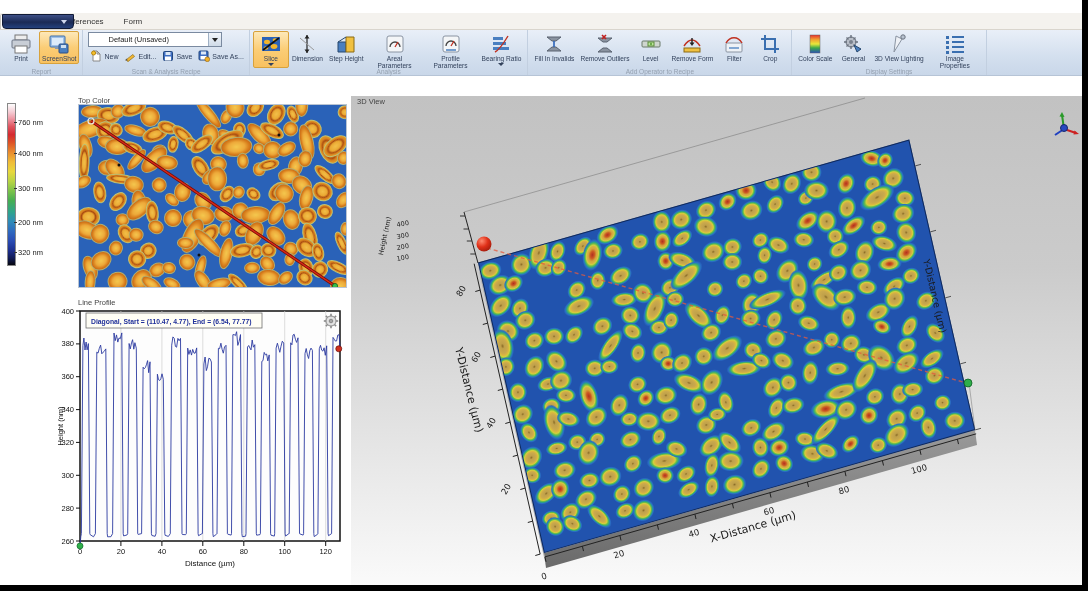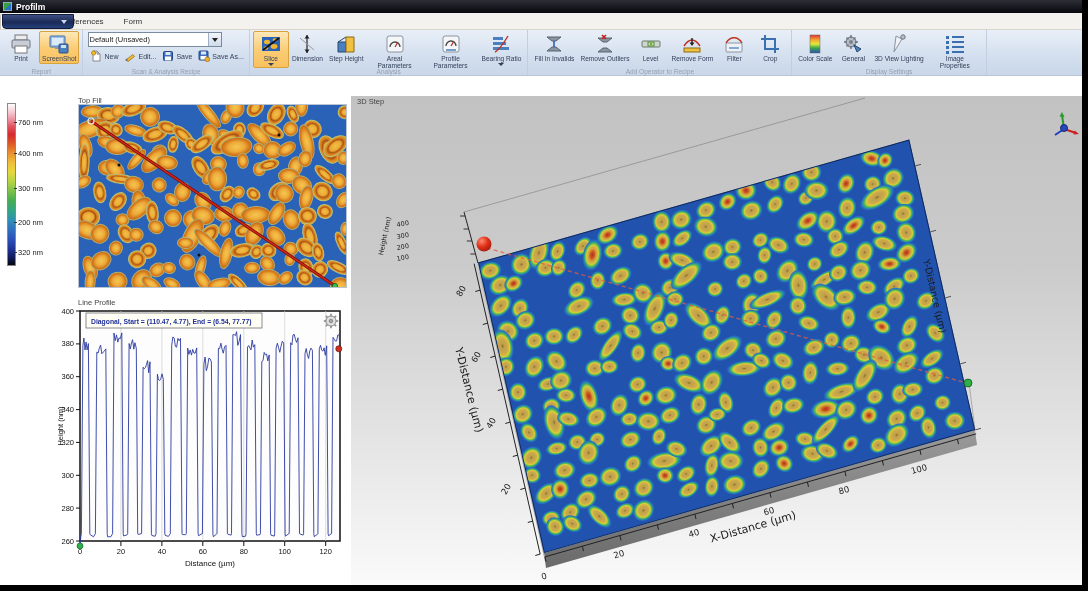--- a/index.html
+++ b/index.html
@@ -25,21 +25,21 @@
   .rgrouplabel{position:absolute;bottom:0;left:0;right:0;text-align:center;font-size:6.5px;color:#94a0b0;white-space:nowrap;}
   .rbtnrow{display:flex;align-items:flex-start;height:37px;}
   .rbtn{display:flex;flex-direction:column;align-items:center;justify-content:flex-start;min-width:30px;max-width:50px;
     padding:1px 2px;border:1px solid transparent;border-radius:2px;cursor:default;}
   .rbtn.selected{background:linear-gradient(#fde8b8,#fbcd76 50%,#f8c160);border-color:#d8a23c;}
   .icon24{width:22px;height:22px;}
   .rbtnlabel{font-size:6.6px;line-height:1.12;color:#33425c;text-align:center;white-space:pre-line;}
   .ddtri{width:0;height:0;border-left:3px solid transparent;border-right:3px solid transparent;border-top:3.5px solid #33425c;margin-top:1px;}
   .g2col{display:flex;flex-direction:column;height:37px;}
   .combo{display:flex;align-items:center;width:132px;height:13px;background:#fff;border:1px solid #7a8aa0;margin:1px 0 2px 2px;font-size:7.5px;color:#222;}
-  .combo span.val{flex:1;padding-left:0;}
+  .combo span.val{flex:1;padding-left:19px;}
   .combo .arrowbox{width:12px;height:100%;background:linear-gradient(#f2f6fb,#cfdbe8);border-left:1px solid #9fb0c4;display:flex;align-items:center;justify-content:center;}
   .combo .arrowbox i{width:0;height:0;border-left:3px solid transparent;border-right:3px solid transparent;border-top:4px solid #222;}
   .smallrow{display:flex;gap:2px;margin-left:2px;}
   .sbtn{display:flex;align-items:center;gap:2px;font-size:7px;color:#33425c;padding:1px 2px;border-radius:2px;}
   .icon12{width:12px;height:12px;}
   .logo{position:absolute;right:8px;top:4px;text-align:right;}
   .logotext{font-size:23px;font-weight:bold;font-style:italic;color:#2f6fb4;letter-spacing:-1px;}
   .logodash{display:block;height:3px;width:128px;margin-left:42px;margin-top:0px;
     background:repeating-linear-gradient(90deg,#b83226 0 4px,transparent 4px 7px);}
   
@@ -74,24 +74,20 @@
     transform:matrix(0.9375,-0.2675,0.19412,0.85412,127,166.6);transform-origin:0 0;}
   .pillar{position:absolute;border-radius:50%;}
   .t3d{position:absolute;color:#1a1a1a;white-space:nowrap;font-family:"DejaVu Sans",sans-serif;}
   .gizmo{position:absolute;left:698px;top:12px;}
 </style>
 </head>
 <body>
 
 <div class="window">
 
-  <div class="titlebar">
-    <span class="appicon"></span>
-    <span class="apptitle">Profilm</span>
-  </div>
 
   <div class="menurow">
     <div class="appbtn">
         <span class="dna"></span>
       </div>
     <div class="mtab active">Analyze</div>
     <div class="mtab">Preferences</div>
     <div class="mtab">Form</div>
   </div>
 
@@ -334,21 +330,21 @@
 
 
   <div class="content">
     <div class="cbar"></div>
     <span class="cslabel" style="top:22px">760 nm</span>
     <span class="cslabel" style="top:53px">400 nm</span>
     <span class="cslabel" style="top:88px">300 nm</span>
     <span class="cslabel" style="top:122px">200 nm</span>
     <span class="cslabel" style="top:152px">320 nm</span>
 
-    <div class="paneltitle tvtitle">Top Fill</div>
+    <div class="paneltitle tvtitle">Top Color</div>
     <div class="topview" id="topview">
         <div class="blob" style="left: 1.5px; top: 0.2px; width: 20.8px; height: 11.1px; transform: rotate(178deg); border: 1px solid rgba(150, 235, 200, 0.5); background: radial-gradient(closest-side, rgb(244, 200, 78) 0%, rgb(237, 169, 58) 55%, rgb(216, 127, 29) 82%, rgb(201, 106, 21) 100%);"></div>
         <div class="blob" style="left: 18.1px; top: 1.7px; width: 21.3px; height: 14.5px; transform: rotate(6deg); border: 1px solid rgba(150, 235, 200, 0.5); background: radial-gradient(closest-side, rgb(242, 192, 74) 0%, rgb(234, 168, 50) 50%, rgb(168, 72, 15) 68%, rgb(216, 130, 30) 82%, rgb(224, 154, 42) 100%);"></div>
         <div class="blob" style="left: 31.8px; top: -1.5px; width: 12.3px; height: 12.7px; transform: rotate(50deg); border: 1px solid rgba(150, 235, 200, 0.5); background: radial-gradient(closest-side, rgb(244, 200, 78) 0%, rgb(237, 169, 58) 55%, rgb(216, 127, 29) 82%, rgb(201, 106, 21) 100%);"></div>
         <div class="blob" style="left: 42.4px; top: -3.3px; width: 23.9px; height: 11.6px; transform: rotate(159deg); border: 1px solid rgba(150, 235, 200, 0.5); background: radial-gradient(closest-side, rgb(242, 192, 74) 0%, rgb(234, 168, 50) 50%, rgb(168, 72, 15) 68%, rgb(216, 130, 30) 82%, rgb(224, 154, 42) 100%);"></div>
         <div class="blob" style="left: 60.6px; top: 1.9px; width: 18.1px; height: 17.9px; transform: rotate(127deg); border: 1px solid rgba(150, 235, 200, 0.5); background: radial-gradient(closest-side, rgb(244, 200, 78) 0%, rgb(237, 169, 58) 55%, rgb(216, 127, 29) 82%, rgb(201, 106, 21) 100%);"></div>
         <div class="blob" style="left: 110.5px; top: 2.7px; width: 35.3px; height: 8.5px; transform: rotate(50deg); border: 1px solid rgba(150, 235, 200, 0.5); background: radial-gradient(closest-side, rgb(244, 200, 78) 0%, rgb(237, 169, 58) 55%, rgb(216, 127, 29) 82%, rgb(201, 106, 21) 100%);"></div>
         <div class="blob" style="left: 138.7px; top: 6.4px; width: 14.3px; height: 9.3px; transform: rotate(117deg); border: 1px solid rgba(150, 235, 200, 0.5); background: radial-gradient(closest-side, rgb(244, 200, 78) 0%, rgb(237, 169, 58) 55%, rgb(216, 127, 29) 82%, rgb(201, 106, 21) 100%);"></div>
         <div class="blob" style="left: 145.9px; top: -6.6px; width: 18.5px; height: 16.6px; transform: rotate(83deg); border: 1px solid rgba(150, 235, 200, 0.5); background: radial-gradient(closest-side, rgb(244, 200, 78) 0%, rgb(237, 169, 58) 55%, rgb(216, 127, 29) 82%, rgb(201, 106, 21) 100%);"></div>
         <div class="blob" style="left: 168.7px; top: -7px; width: 12.7px; height: 17.6px; transform: rotate(42deg); border: 1px solid rgba(150, 235, 200, 0.5); background: radial-gradient(closest-side, rgb(242, 192, 74) 0%, rgb(234, 168, 50) 50%, rgb(168, 72, 15) 68%, rgb(216, 130, 30) 82%, rgb(224, 154, 42) 100%);"></div>
@@ -553,21 +549,21 @@
             <line x1="272.5" y1="13.5" x2="270.9" y2="11.9" stroke-width="1.6"></line>
             <line x1="276.0" y1="12.0" x2="276.0" y2="9.8" stroke-width="1.6"></line>
             <line x1="279.5" y1="13.5" x2="281.1" y2="11.9" stroke-width="1.6"></line>
             <circle cx="276" cy="17" r="1.8" fill="#a8a8a8"></circle>
           </g>
           <circle cx="25" cy="241.92857142857142" r="3" fill="#2fb04a" stroke="#11702c" stroke-width=".75"></circle>
           <circle cx="283.7716535433071" cy="44.785714285714285" r="3" fill="#d03020" stroke="#701510" stroke-width=".75"></circle>
         </svg></div>
 
     <div class="v3d" id="v3d">
-      <div class="paneltitle v3title">3D Step</div>
+      <div class="paneltitle v3title">3D View</div>
       <div id="svgU">
           <svg class="lay" viewBox="0 0 731 489">
             <defs>
               <linearGradient id="wg" x1="0" y1="0" x2="0" y2="1">
                 <stop offset="0" stop-color="#9a9a9a"></stop>
                 <stop offset="1" stop-color="#6a6a6a"></stop>
               </linearGradient>
             </defs>
             <polygon points="193,457 624,334 626,349 195,472" fill="url(#wg)"></polygon>
             <polygon points="127,167 193,457 195,470 129,180" fill="#ababab"></polygon>

